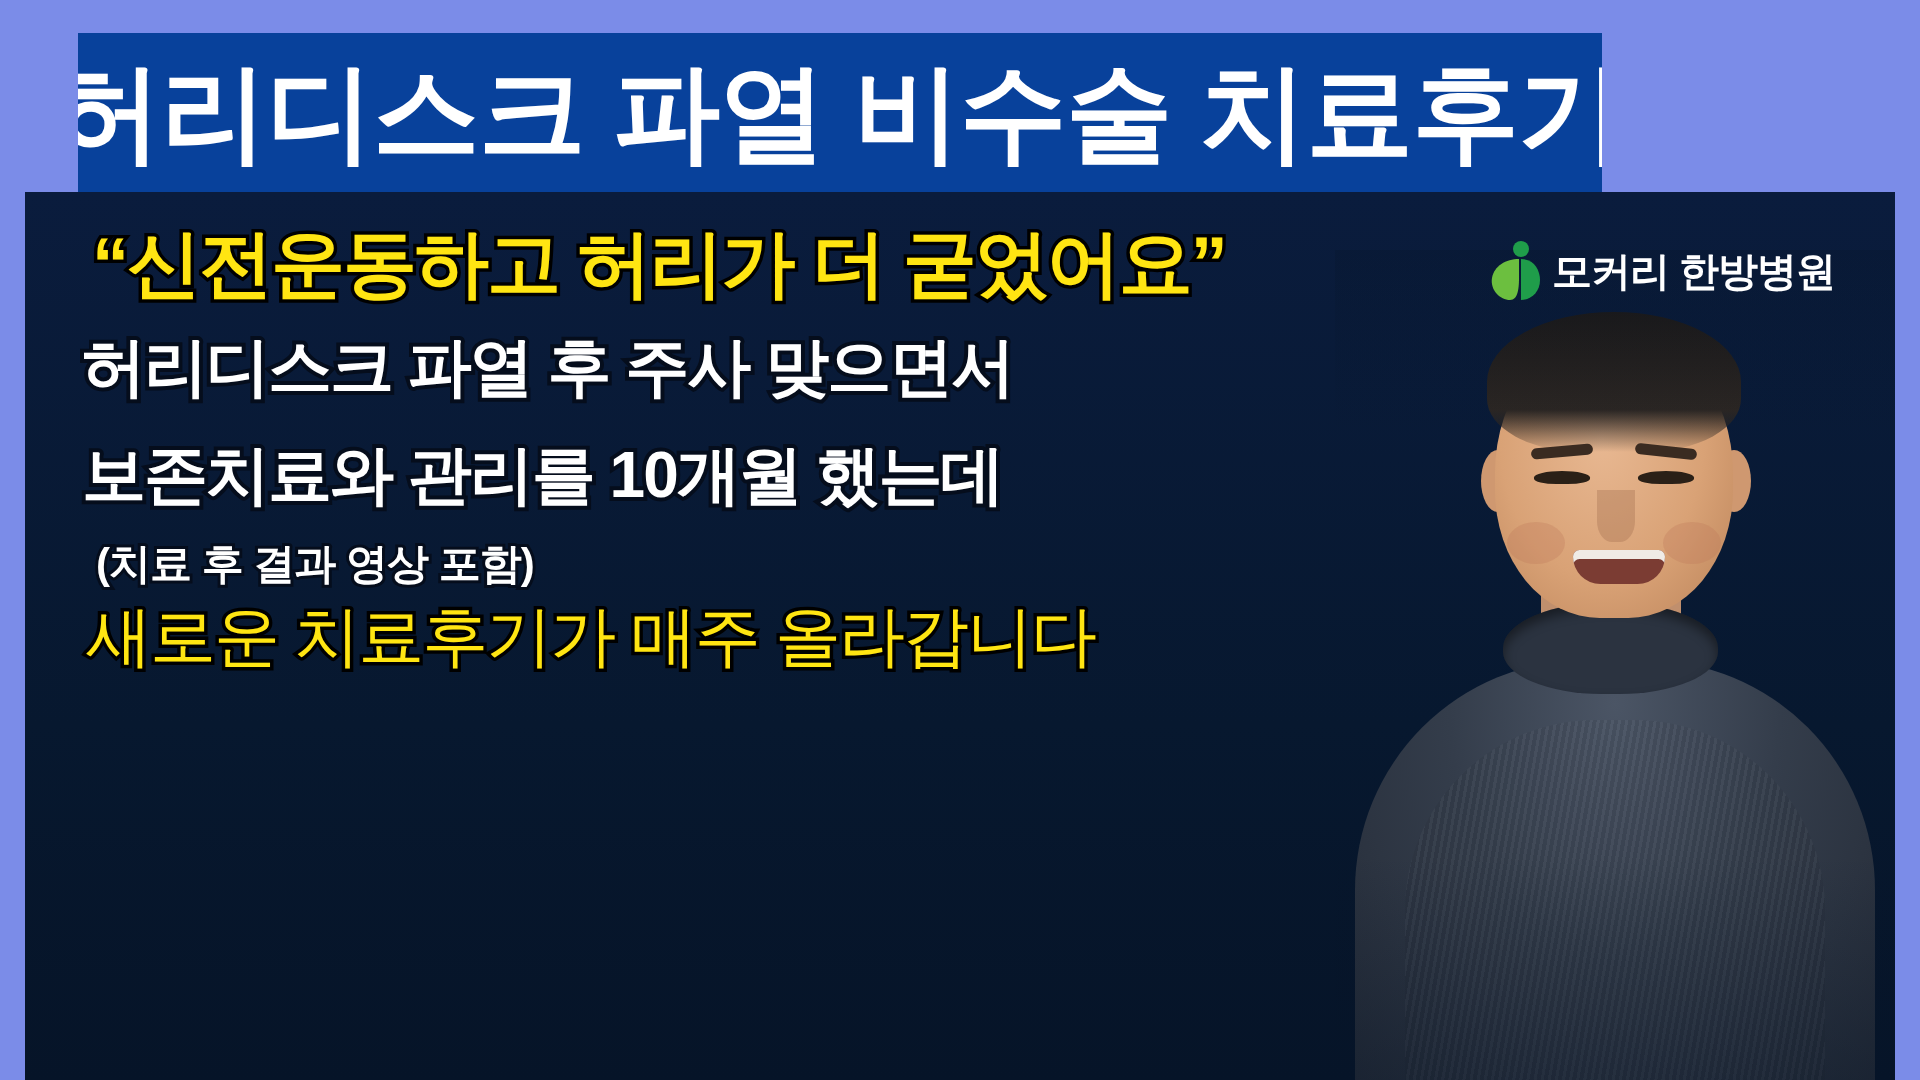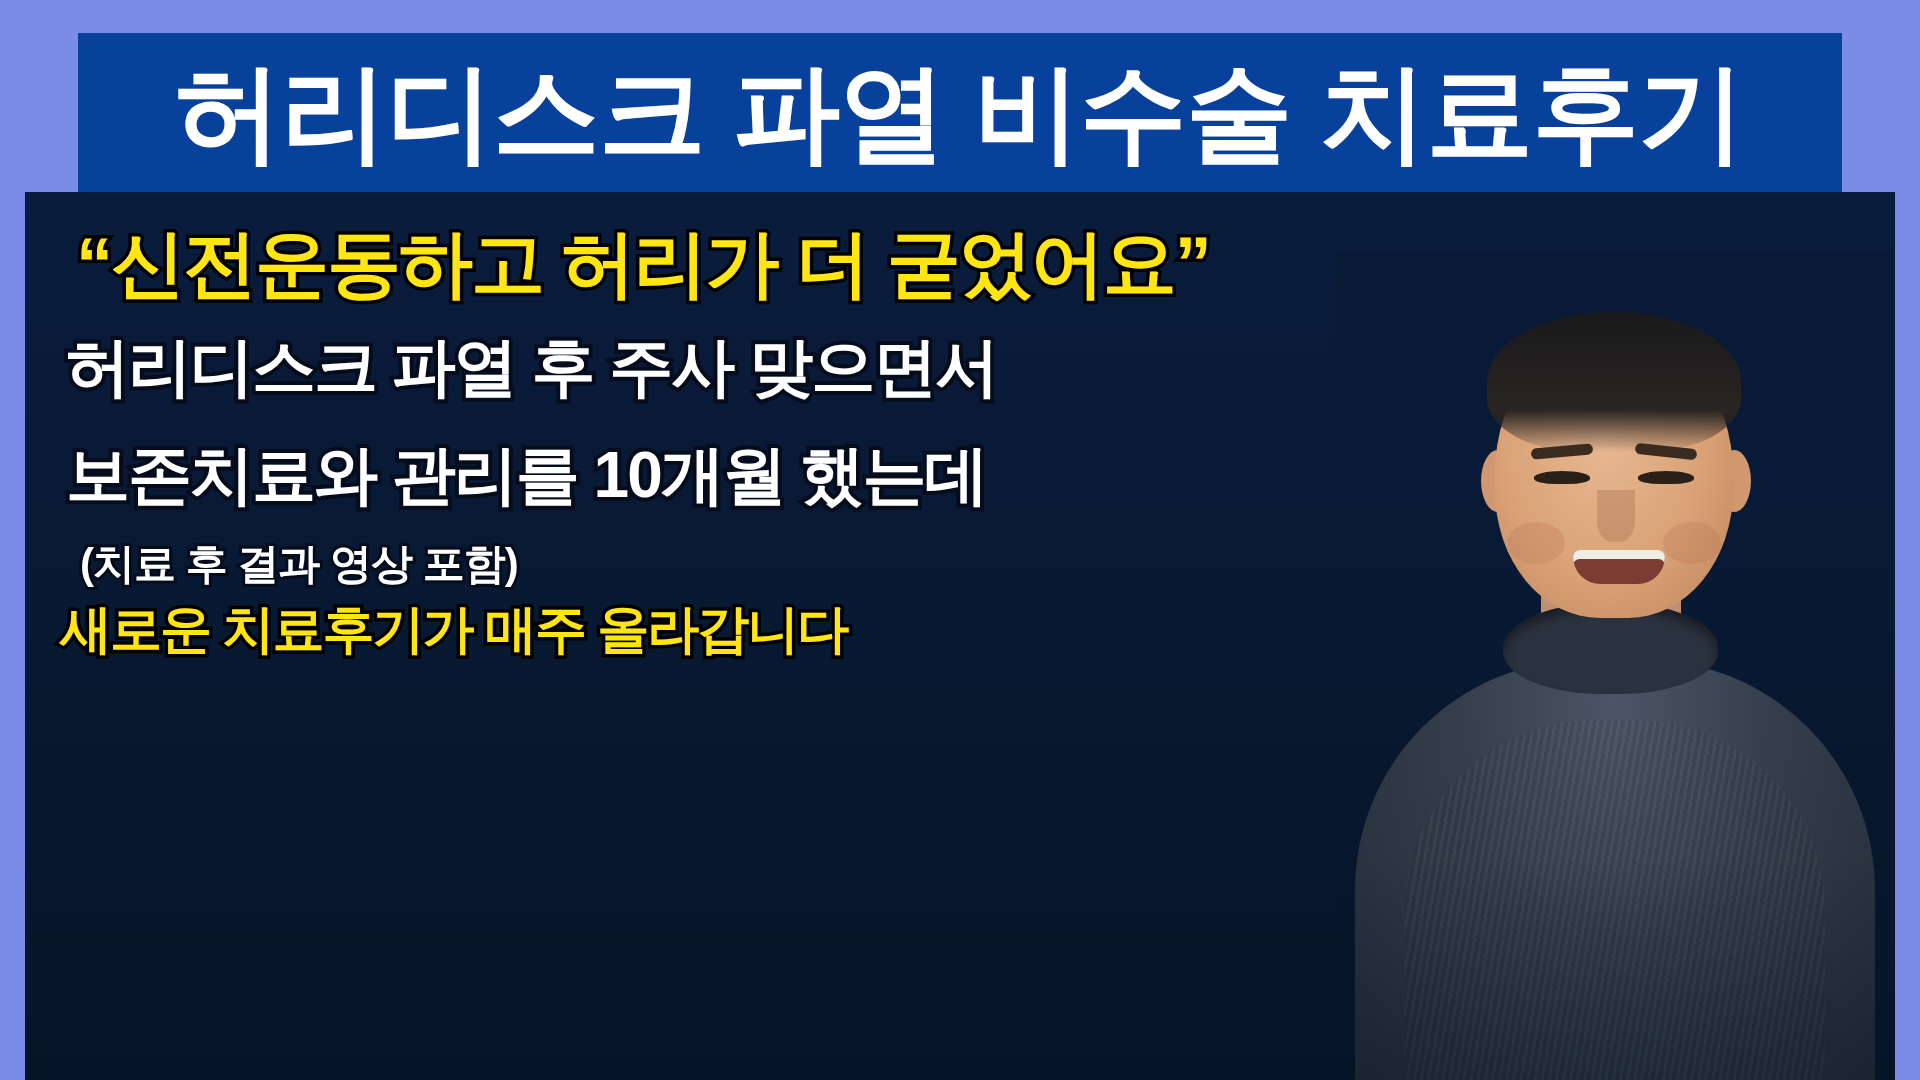--- a/index.html
+++ b/index.html
@@ -18,21 +18,21 @@
     background: #7b8ce8;
     overflow: hidden;
     box-sizing: border-box;
   }
 
   
   #title-bar {
     position: absolute;
     left: 78px;
     top: 33px;
-    width: 1764px;
+    width: 1524px;
     height: 159px;
     background: #08419b;
     display: flex;
     align-items: center;
     justify-content: center;
     overflow: hidden;
   }
   #title-text {
     color: #ffffff;
     font-size: 108px;
@@ -205,21 +205,21 @@
     color: #ffffff;
     font-size: 40px;
     font-weight: 700;
     letter-spacing: -1px;
     white-space: nowrap;
   }
 
   
   #copy {
     position: absolute;
-    left: 31px;
+    left: 47px;
     top: 34px;
     width: 1560px;
     z-index: 4;
   }
 
   .quote-line {
     color: #ffe512;
     font-size: 74px;
     font-weight: 800;
     line-height: 1.02;
@@ -253,29 +253,29 @@
     white-space: nowrap;
     letter-spacing: -1px;
     -webkit-text-stroke: 6px #050d1c;
     paint-order: stroke fill;
     margin-top: 36px;
     margin-left: 24px;
   }
 
   .promo-line {
     color: #ffe512;
-    font-size: 52px;
-    font-weight: 700;
+    font-size: 66px;
+    font-weight: 400;
     line-height: 1.0;
     white-space: nowrap;
     letter-spacing: -2px;
     -webkit-text-stroke: 7px #000;
     paint-order: stroke fill;
     margin-top: 18px;
-    margin-left: 4px;
+    margin-left: 14px;
   }
 
   
   #age-badge {
     position: absolute;
     right: 112px;
     bottom: 104px;
     z-index: 7;
     color: #fdf6dc;
     font-size: 104px;
@@ -313,20 +313,30 @@
         <div class="ph-eye left"></div>
         <div class="ph-eye right"></div>
         <div class="ph-cheek left"></div>
         <div class="ph-cheek right"></div>
         <div class="ph-nose"></div>
         <div class="ph-mouth"></div>
         <div class="ph-shade"></div>
       </div>
     </div>
 
+    <div id="logo">
+      <span>
+        <svg id="logo-mark" viewBox="0 0 52 62" xmlns="http://www.w3.org/2000/svg">
+          <circle cx="33" cy="9" r="8" fill="#1f9d4a"></circle>
+          <path d="M33 19 C46 19 52 30 52 40 C52 52 43 60 33 60 C33 48 33 30 33 19 Z" fill="#1f9d4a"></path>
+          <path d="M31 19 C18 19 6 26 4 38 C2 50 12 60 22 60 C30 60 31 48 31 38 Z" fill="#6cbf3f"></path>
+        </svg>
+      </span>
+      <span id="logo-text">모커리 한방병원</span>
+    </div>
 
     <div id="copy">
       <div class="quote-line">“신전운동하고 허리가 더 굳었어요”</div>
 
       <div class="body-line l1">허리디스크 파열 후 주사 맞으면서</div>
 
       <div class="body-line l2">보존치료와 관리를 10개월 했는데</div>
 
 
       <div class="note-line">(치료 후 결과 영상 포함)</div>

